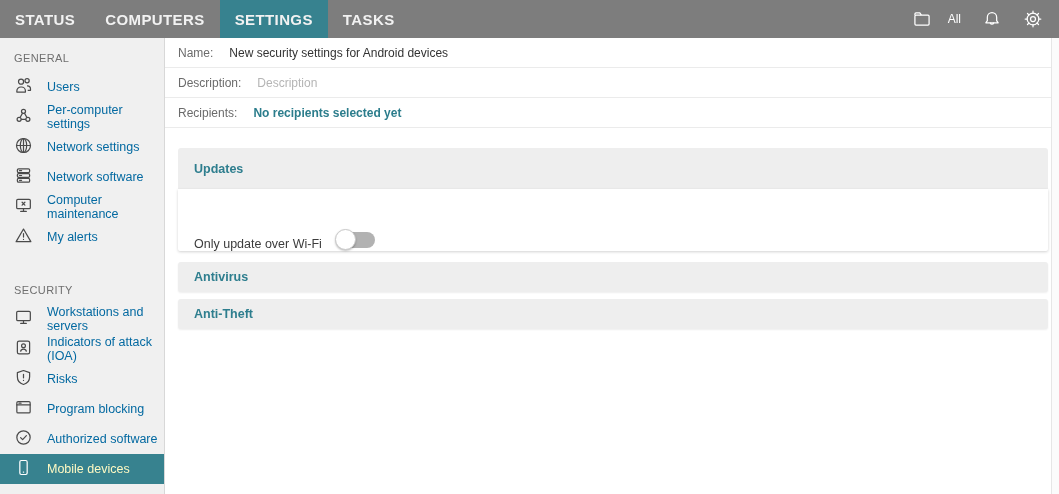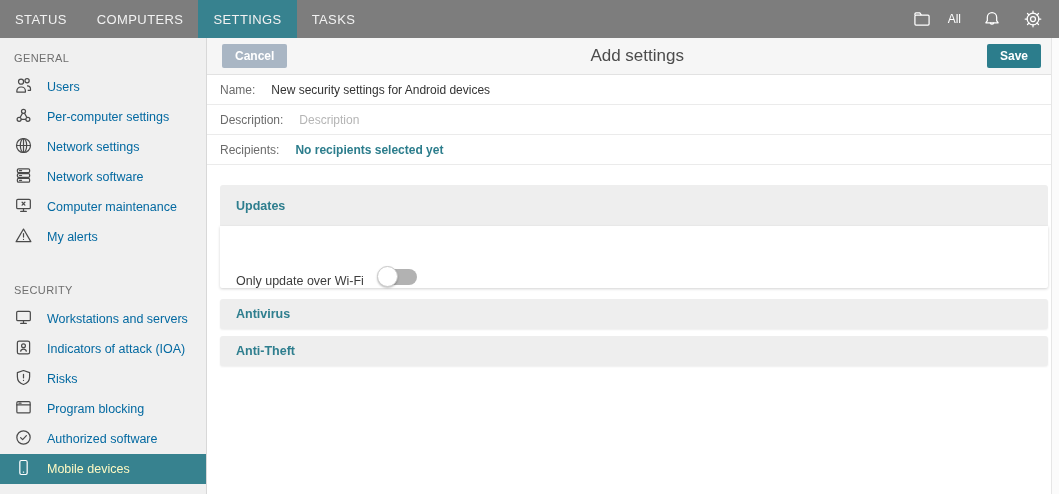--- a/index.html
+++ b/index.html
@@ -2,33 +2,33 @@
 <html><head>
 <meta charset="utf-8">
 <style>
   * { margin:0; padding:0; box-sizing:border-box; }
   html,body { width:1059px; height:494px; overflow:hidden; }
   body { font-family:"Liberation Sans", sans-serif; background:#fff; color:#3c3c3c; }
   .app { width:1059px; height:494px; display:flex; flex-direction:column; overflow:hidden; background:#fff; }
 
   
   .nav { height:38px; background:#7d7d7d; display:flex; align-items:stretch; flex:none; }
-  .nav-tab { display:flex; align-items:center; padding:8px 15px; color:#f2f2f2; font-size:13px;
-             font-weight:normal; letter-spacing:.4px; cursor:pointer; }
+  .nav-tab { display:flex; align-items:center; padding:8px 15px; color:#f2f2f2; font-size:15px;
+             font-weight:bold; letter-spacing:.4px; cursor:pointer; }
   .nav-tab.active { background:#37828f; }
   .nav-right { margin-left:auto; display:flex; align-items:center; gap:21px; padding-right:16px; }
   .nav-ico { display:flex; align-items:center; gap:16px; color:#fff; cursor:pointer; }
   .nav-ico svg { display:block; }
   .nav-ico .lbl { font-size:12px; color:#fff; }
 
   
   .body { flex:1; display:flex; min-height:0; }
 
   
-  .sidebar { width:207px; flex:none; background:#f0f0f0; border-right:1px solid #d8d8d8; overflow:hidden; }
+  .sidebar { width:165px; flex:none; background:#f0f0f0; border-right:1px solid #d8d8d8; overflow:hidden; }
   .side-title { padding:14px 14px 8px; font-size:11px; color:#6f6f6f; letter-spacing:.4px; }
   .side-sec2 { margin-top:18px; }
   .side-item { height:30px; display:flex; align-items:center; padding-left:13px; gap:13px;
                font-size:12.5px; color:#0369a1; cursor:pointer; }
   .side-item svg { flex:none; stroke:#4a4a4a; }
   .side-item.selected { background:#37828f; color:#fef9c3; }
   .side-item.selected svg { stroke:#fff; }
 
   
   .main { flex:1; display:flex; flex-direction:column; min-width:0; position:relative; background:#fff; }
@@ -244,25 +244,20 @@
             <rect x="7.8" y="4" width="8.4" height="16" rx="1.6"></rect>
             <path d="M11.8 17.2h.4"></path>
           </svg>
         </span>
         <span>Mobile devices</span>
       </div>
     </div>
 
     <div class="main">
 
-      <div class="main-header">
-        <button class="btn btn-cancel">Cancel</button>
-        <div class="main-title">Add settings</div>
-        <button class="btn btn-save">Save</button>
-      </div>
 
       <div class="form-row">
         <span class="form-label">Name:</span>
         <input class="form-value-input" type="text" value="New security settings for Android devices" style="">
       </div>
 
       <div class="form-row">
         <span class="form-label">Description:</span>
         <input class="form-value-input" type="text" placeholder="Description" style="">
       </div>

